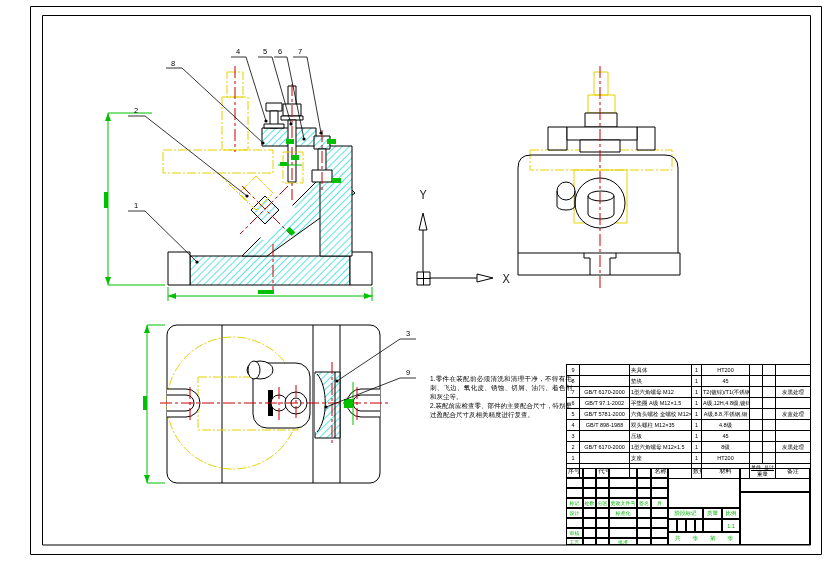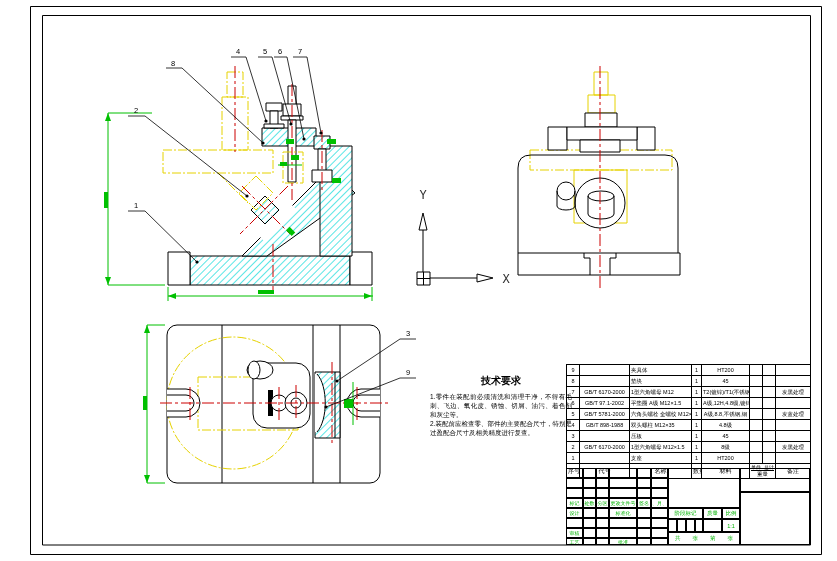--- a/index.html
+++ b/index.html
@@ -222,21 +222,20 @@
       <text x="408" y="336" class="cot">3</text>
       <line x1="400" y1="378" x2="416" y2="378" class="co"></line>
           <line x1="400" y1="378" x2="326" y2="407" class="co"></line>
           <circle cx="326" cy="407" r="1.6" fill="#000"></circle>
       <text x="408" y="375" class="cot">9</text>
     </g>
   </g>
 </svg>
 
 <div class="techreq">
-  <div class="tr-title">技术要求</div>
   <div class="tr-item">1.零件在装配前必须清洗和清理干净，不得有毛刺、飞边、氧化皮、锈蚀、切屑、油污、着色剂和灰尘等。</div>
   <div class="tr-item">2.装配前应检查零、部件的主要配合尺寸，特别是过盈配合尺寸及相关精度进行复查。</div>
 </div>
 
 <table class="bom">
   <colgroup>
         <col style="width:13px">
         <col style="width:50px">
         <col style="width:62px">
         <col style="width:10px">

